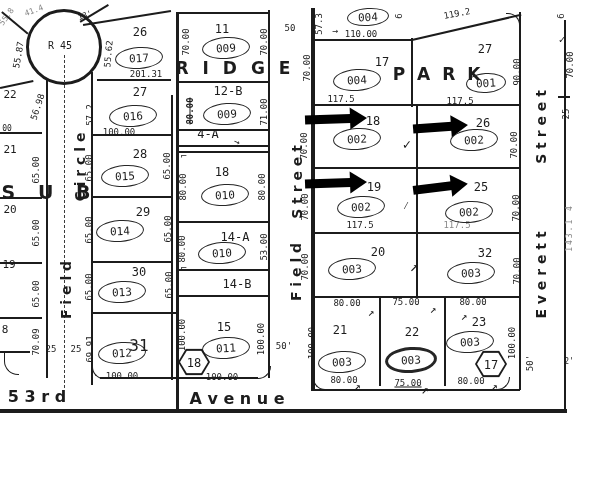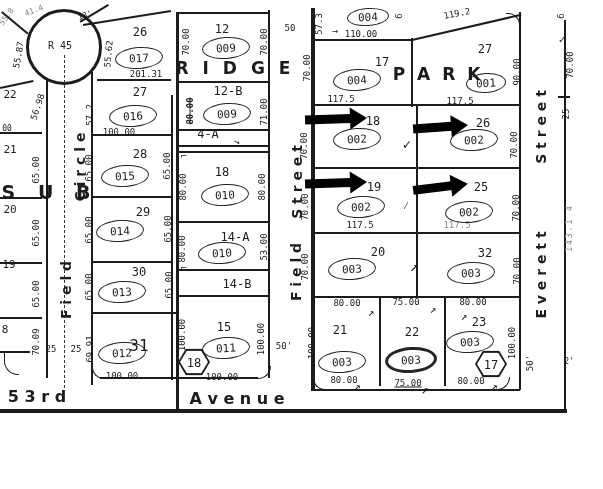--- a/index.html
+++ b/index.html
@@ -105,21 +105,21 @@
       <span class="lbl big" style="left: 50px; top: 192px; font-size: 19px; letter-spacing: 8px; transform: translate(-50%, -50%) rotate(0deg); text-align: center;">S U B</span>
       <span class="lbl big" style="left: 80px; top: 167px; font-size: 14px; transform: translate(-50%, -50%) rotate(-90deg);">C i r c l e</span>
       <span class="lbl big" style="left: 66px; top: 290px; font-size: 14px; transform: translate(-50%, -50%) rotate(-90deg);">F i e l d</span>
       <span class="lbl big" style="left: 297px; top: 182px; font-size: 14px; transform: translate(-50%, -50%) rotate(-90deg);">S t r e e t</span>
       <span class="lbl big" style="left: 296px; top: 272px; font-size: 14px; transform: translate(-50%, -50%) rotate(-90deg);">F i e l d</span>
       <span class="lbl big" style="left: 541px; top: 275px; font-size: 14px; transform: translate(-50%, -50%) rotate(-90deg);">E v e r e t t</span>
       <span class="lbl big" style="left: 541px; top: 127px; font-size: 14px; transform: translate(-50%, -50%) rotate(-90deg);">S t r e e t</span>
       <span class="lbl big" style="left: 37px; top: 397px; font-size: 16px; transform: translate(-50%, -50%) rotate(0deg);">5 3 r d</span>
       <span class="lbl big" style="left: 237px; top: 399px; font-size: 16px; transform: translate(-50%, -50%) rotate(0deg);">A v e n u e</span>
       <span class="lbl" style="left: 60px; top: 46px; font-size: 10px; transform: translate(-50%, -50%) rotate(0deg);">R 45</span>
-      <span class="lbl" style="left: 222px; top: 29px; font-size: 12px; transform: translate(-50%, -50%) rotate(0deg);">12</span>
+      <span class="lbl" style="left: 222px; top: 29px; font-size: 12px; transform: translate(-50%, -50%) rotate(0deg);">11</span>
       <span class="lbl" style="left: 228px; top: 91px; font-size: 12px; transform: translate(-50%, -50%) rotate(0deg);">12-B</span>
       <span class="lbl" style="left: 208px; top: 134px; font-size: 12px; transform: translate(-50%, -50%) rotate(0deg);">4-A</span>
       <span class="lbl" style="left: 222px; top: 172px; font-size: 12px; transform: translate(-50%, -50%) rotate(0deg);">18</span>
       <span class="lbl" style="left: 235px; top: 237px; font-size: 12px; transform: translate(-50%, -50%) rotate(0deg);">14-A</span>
       <span class="lbl" style="left: 237px; top: 284px; font-size: 12px; transform: translate(-50%, -50%) rotate(0deg);">14-B</span>
       <span class="lbl" style="left: 224px; top: 327px; font-size: 12px; transform: translate(-50%, -50%) rotate(0deg);">15</span>
       <span class="lbl" style="left: 382px; top: 62px; font-size: 12px; transform: translate(-50%, -50%) rotate(0deg);">17</span>
       <span class="lbl" style="left: 373px; top: 121px; font-size: 12px; transform: translate(-50%, -50%) rotate(0deg);">18</span>
       <span class="lbl" style="left: 374px; top: 187px; font-size: 12px; transform: translate(-50%, -50%) rotate(0deg);">19</span>
       <span class="lbl" style="left: 378px; top: 252px; font-size: 12px; transform: translate(-50%, -50%) rotate(0deg);">20</span>

